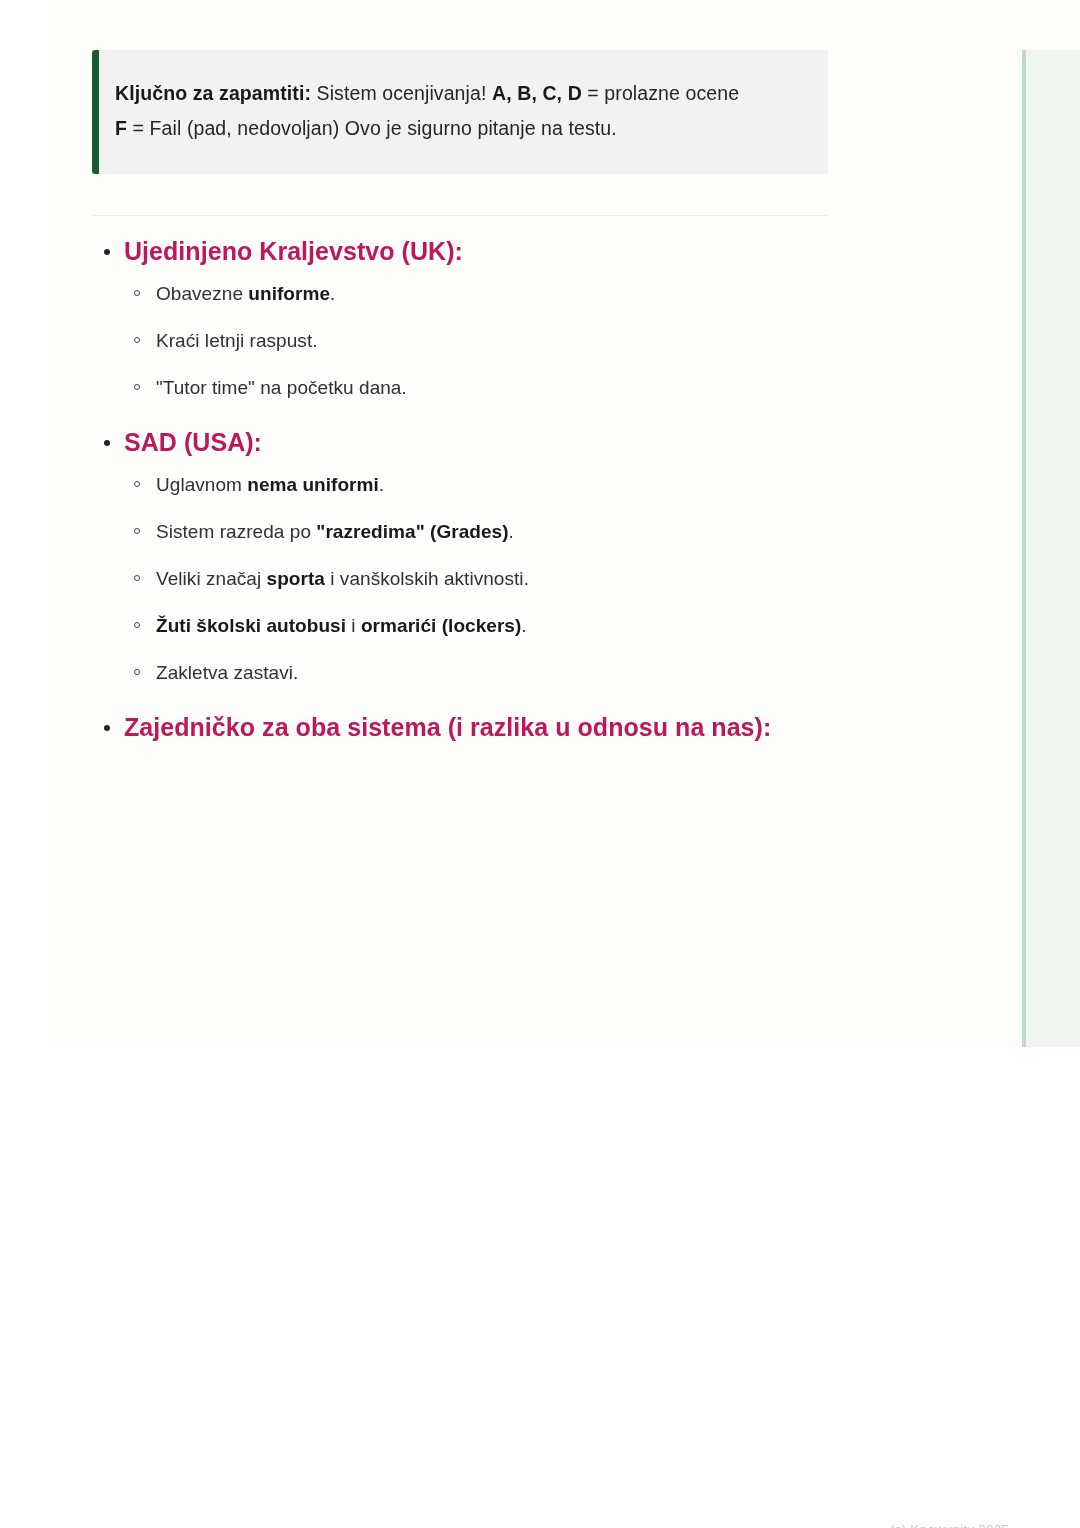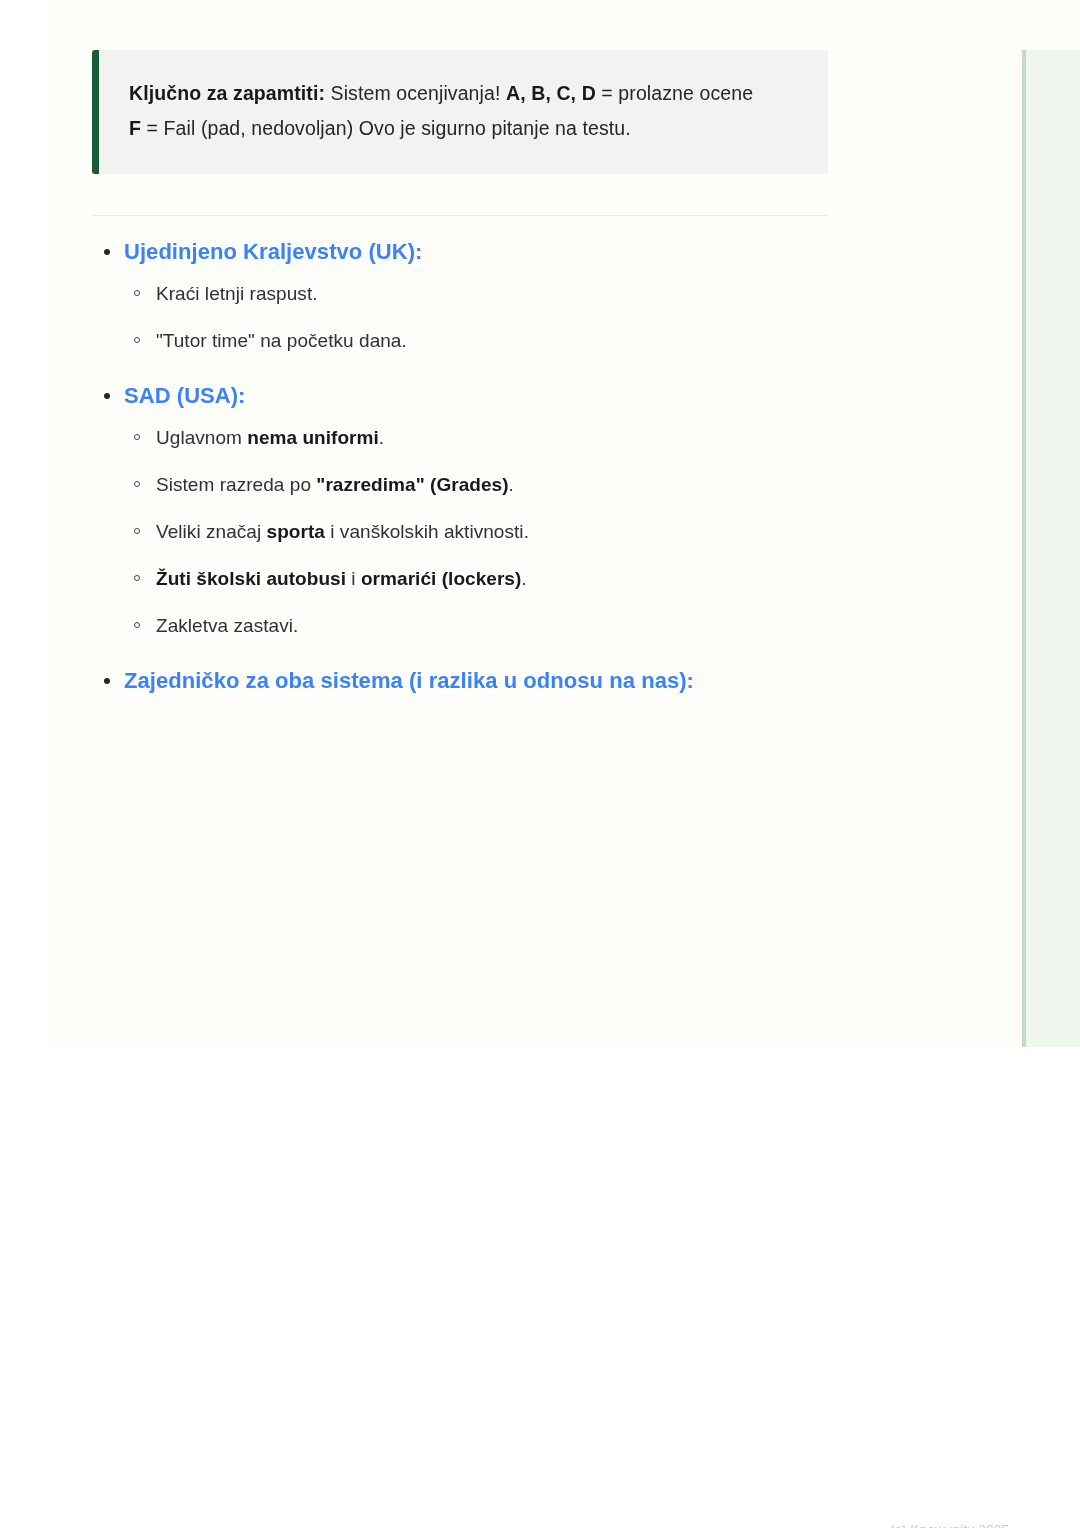--- a/index.html
+++ b/index.html
@@ -54,21 +54,21 @@
     top: 0;
     width: 736px;
   }
 
   
   .callout {
     margin-top: 50px;
     background: #f2f2f0;
     border-left: 7px solid #1a5c38;
     border-radius: 3px;
-    padding: 26px 30px 28px 30px;
+    padding: 26px 30px 28px 16px;
     box-sizing: border-box;
   }
   .callout p {
     margin: 0;
     font-size: 19.5px;
     line-height: 35px;
     color: #23262b;
     letter-spacing: .1px;
   }
   .callout b { font-weight: 700; color: #16191d; }
@@ -107,24 +107,24 @@
     content: "";
     position: absolute;
     left: 12px;
     top: 11px;
     width: 6px;
     height: 6px;
     border-radius: 50%;
     background: #23262b;
   }
   .lvl1-label {
-    font-size: 22px;
+    font-size: 25px;
     font-weight: 700;
     line-height: 27px;
-    color: #3b82f6;
+    color: #be185d;
     letter-spacing: .05px;
   }
 
   ul.lvl2 {
     list-style: none;
     margin: 15px 0 28px 0;
     padding: 0;
   }
   ul.lvl2 > li {
     position: relative;
@@ -180,20 +180,21 @@
     </div>
 
     <div class="divider"></div>
 
 
     <ul class="lvl1">
 
       <li>
         <div class="lvl1-label">Ujedinjeno Kraljevstvo (UK):</div>
         <ul class="lvl2">
+          <li><span>Obavezne </span><b>uniforme</b><span>.</span></li>
           <li><span>Kraći letnji raspust.</span></li>
           <li><span>"Tutor time" na početku dana.</span></li>
         </ul>
       </li>
 
       <li>
         <div class="lvl1-label">SAD (USA):</div>
         <ul class="lvl2">
           <li><span>Uglavnom </span><b>nema uniformi</b><span>.</span></li>
           <li><span>Sistem razreda po </span><b>"razredima" (Grades)</b><span>.</span></li>

